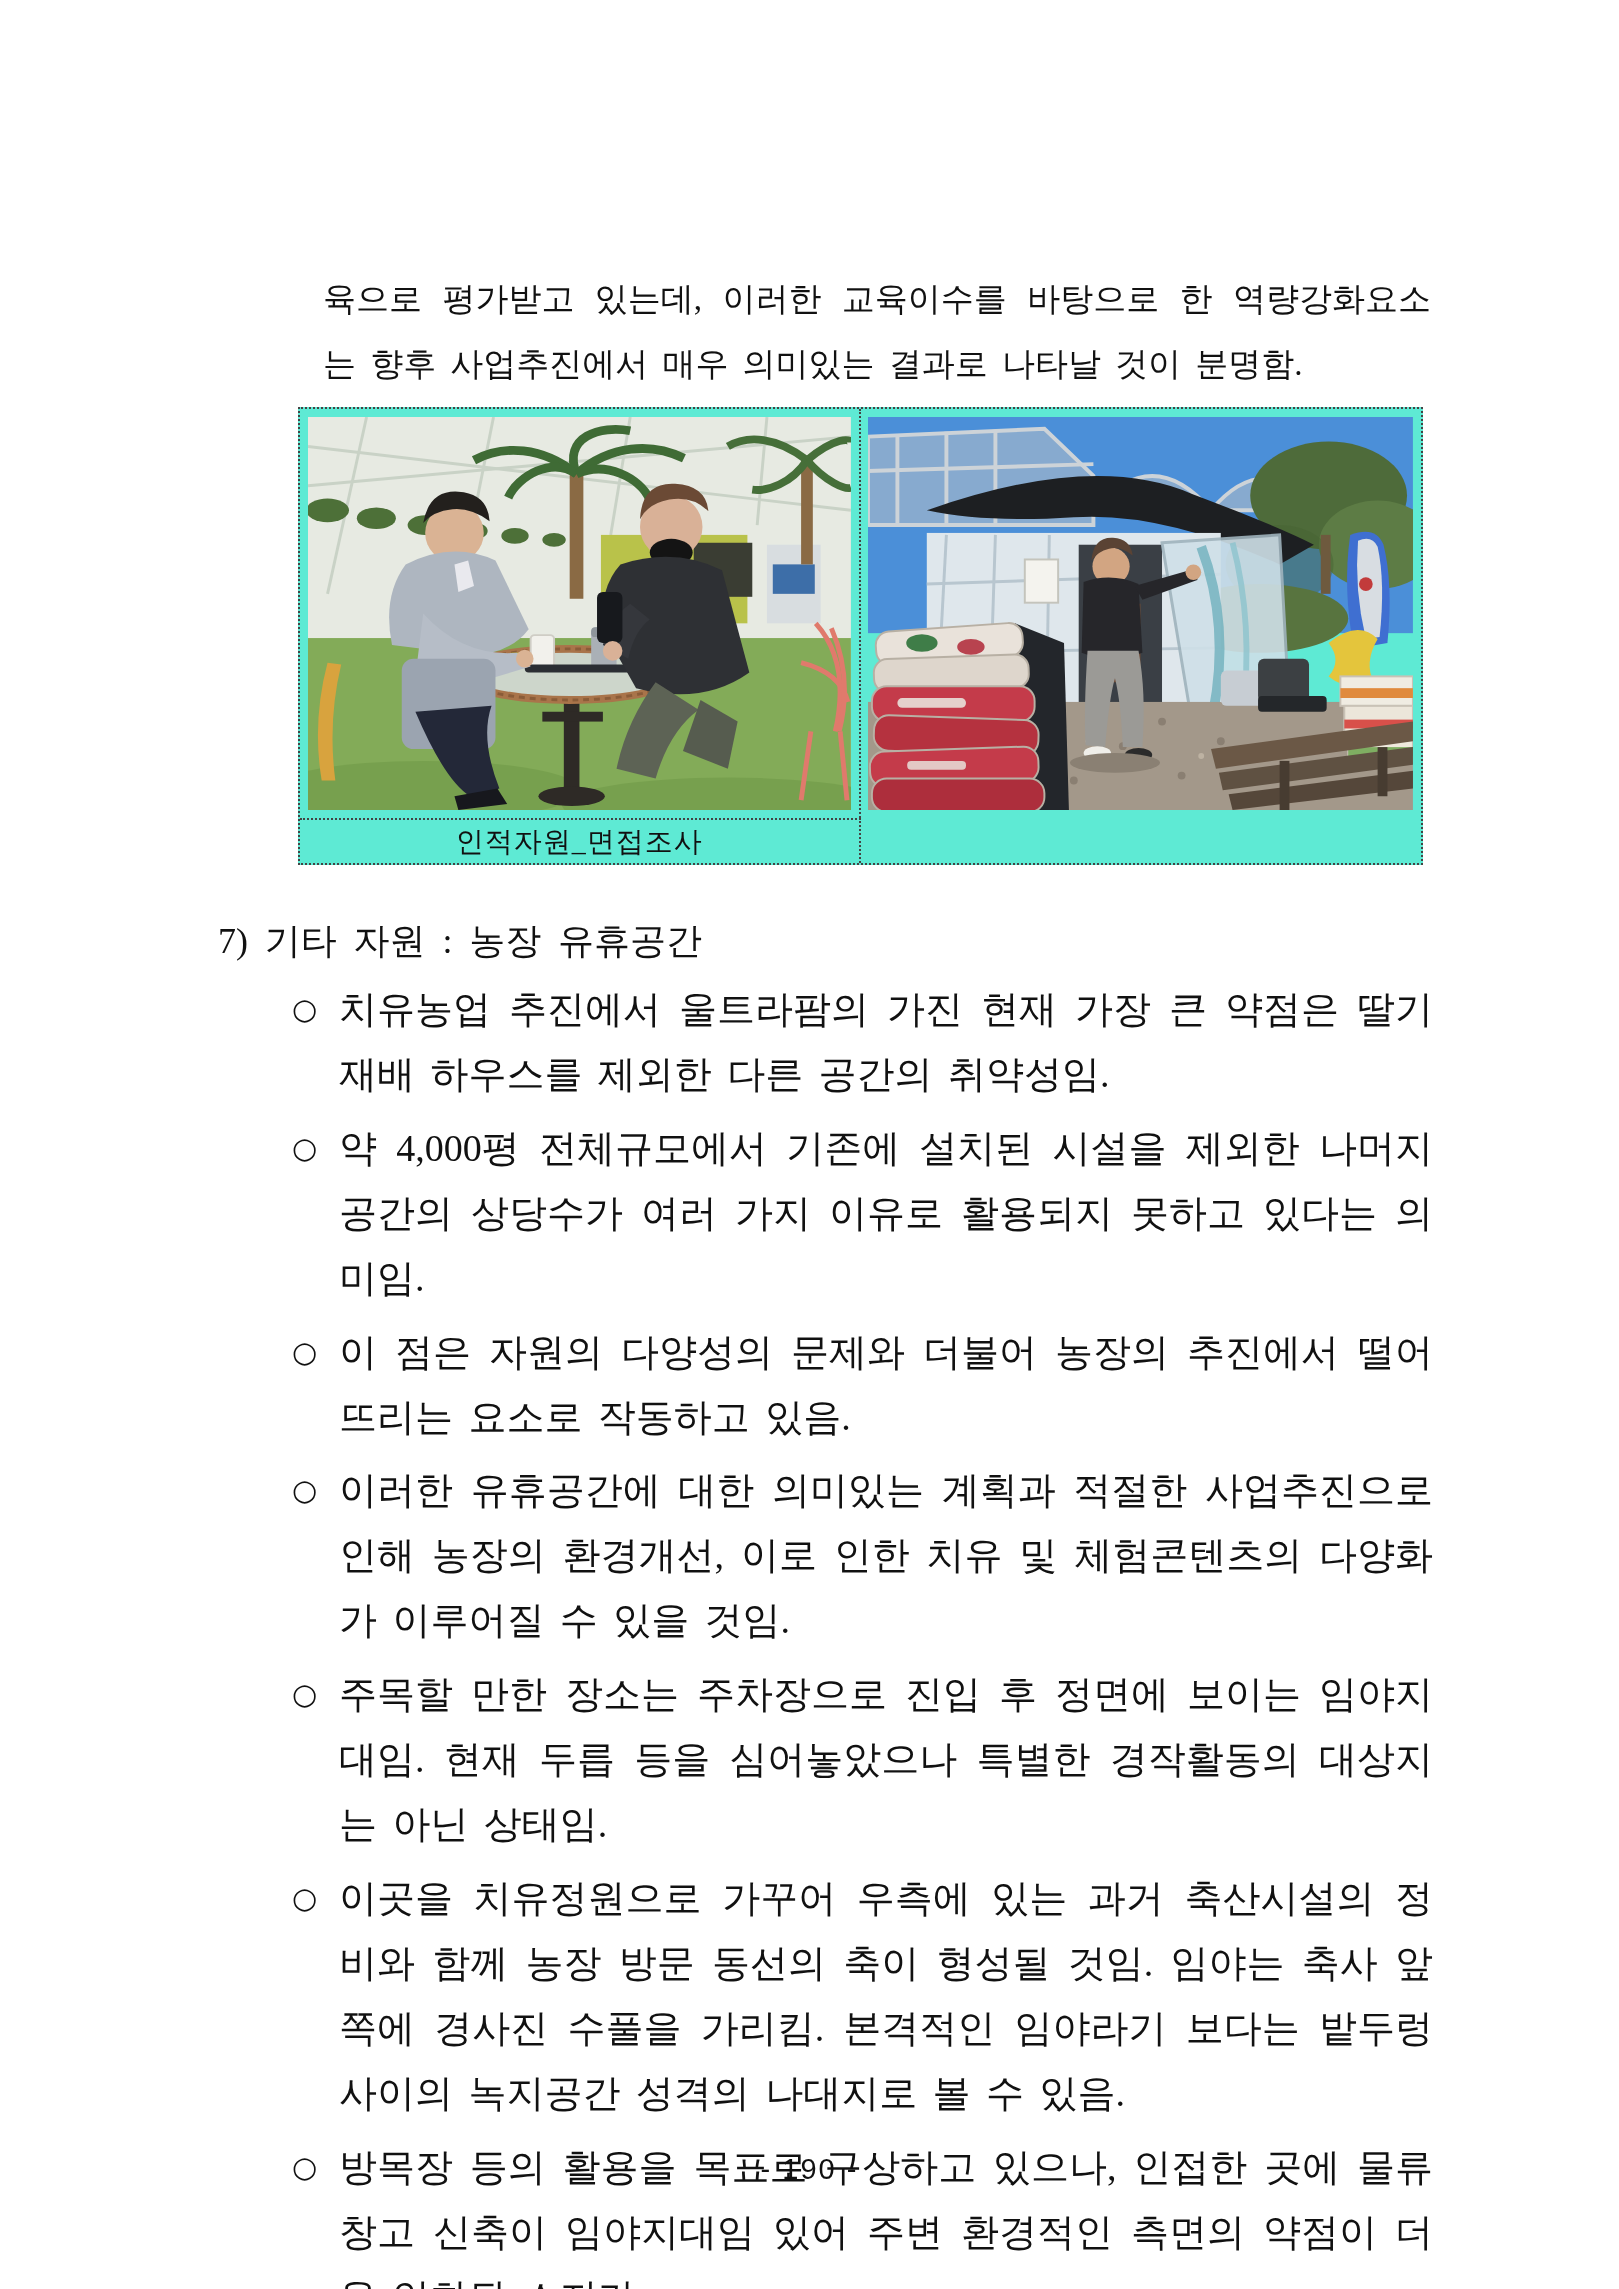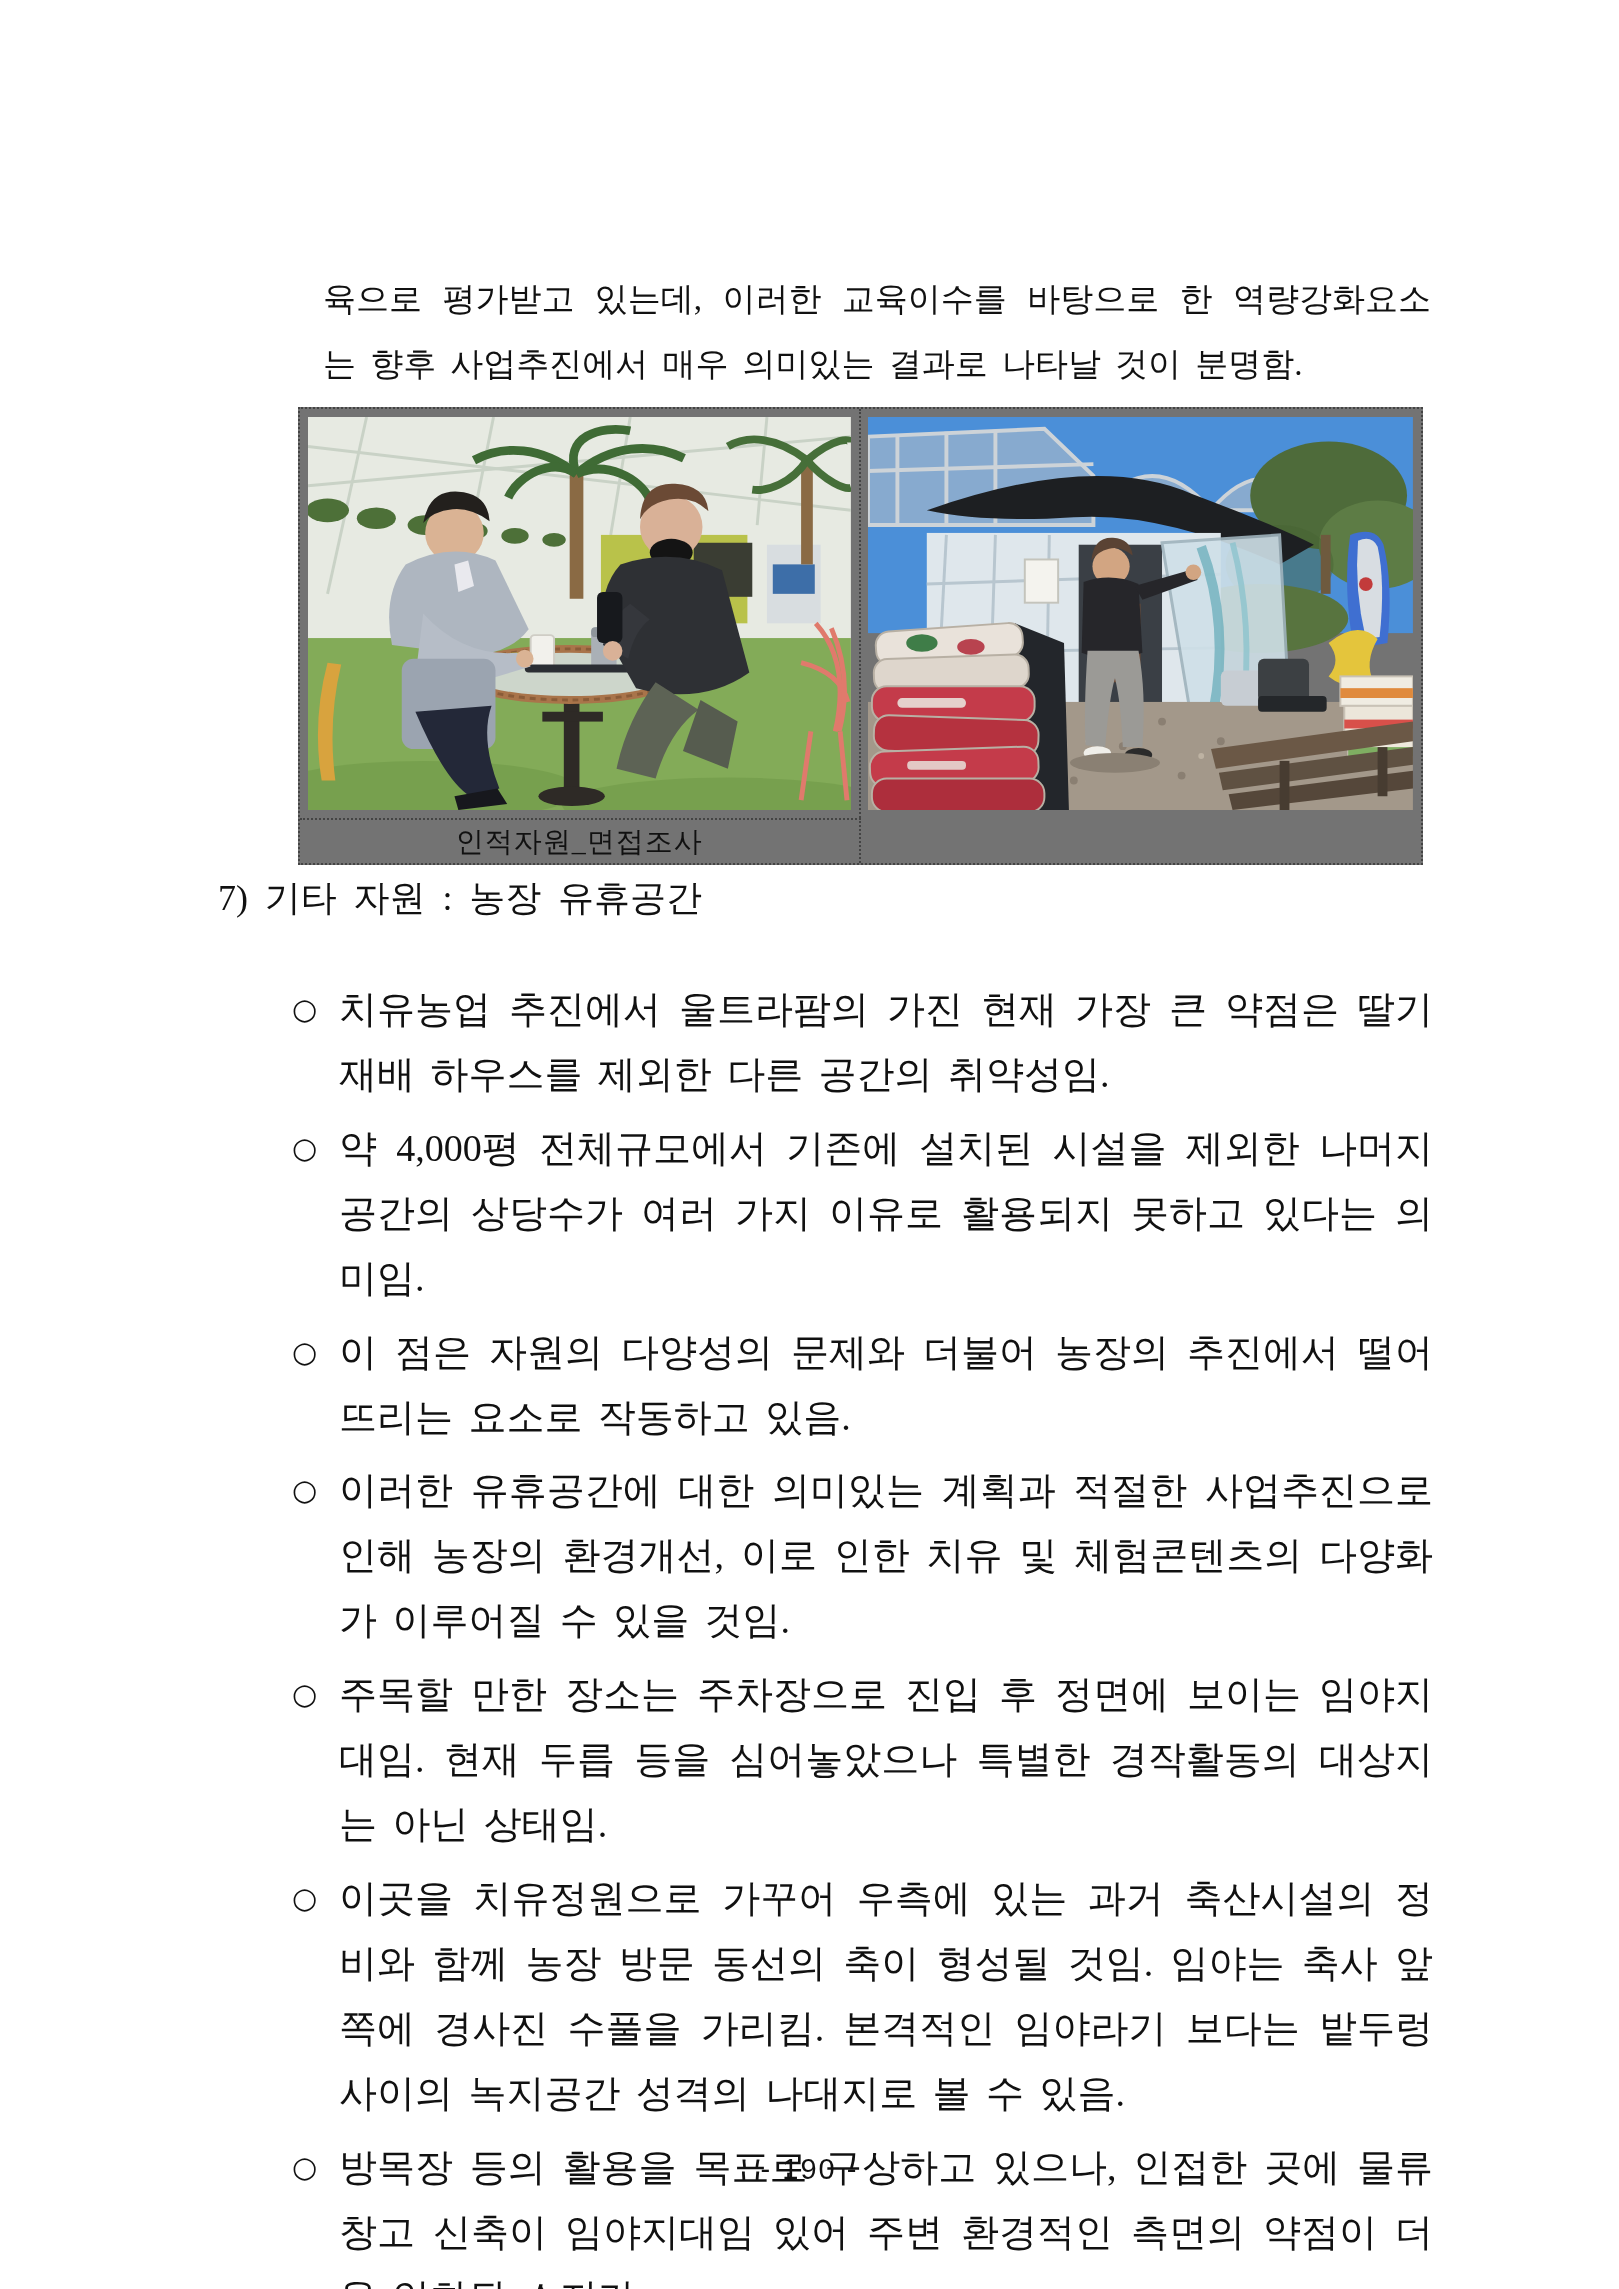--- a/index.html
+++ b/index.html
@@ -11,33 +11,33 @@
   .intro{
     position:absolute;left:323px;top:267px;width:1108px;
     font-size:33px;line-height:65px;word-spacing:5.9px;
   }
   .intro .l1{text-align:justify;text-align-last:justify;}
   .intro .l2{text-align:left;}
 
   .figure{
     position:absolute;left:298px;top:407px;width:1125px;
     display:grid;grid-template-columns:1fr 1fr;
-    border:2px dotted #444;box-sizing:border-box;background:#737373;
+    border:2px dotted #444;box-sizing:border-box;background:#5eead4;
   }
   .fig-photo{height:393px;padding:7.8px;box-sizing:content-box;}
   .fig-photo.first{border-right:2px dotted #444;}
   .fig-photo svg{width:100%;height:100%;display:block;}
   .fig-caption{
     border-top:2px dotted #444;height:43px;line-height:43px;
     text-align:center;font-size:28px;letter-spacing:1px;
   }
   .fig-caption.first{border-right:2px dotted #444;}
 
   .heading{
-    position:absolute;left:218px;top:875px;
+    position:absolute;left:218px;top:918px;
     font-size:36px;line-height:47px;word-spacing:7.8px;
   }
 
   .bullets{position:absolute;left:292px;top:977px;width:1141px;}
   .bullet{display:flex;align-items:flex-start;margin-bottom:8.8px;}
   .bullet .marker{
     flex:0 0 47px;font-size:29px;line-height:65px;
     font-family:"DejaVu Sans",sans-serif;
   }
   .bullet .btext{

